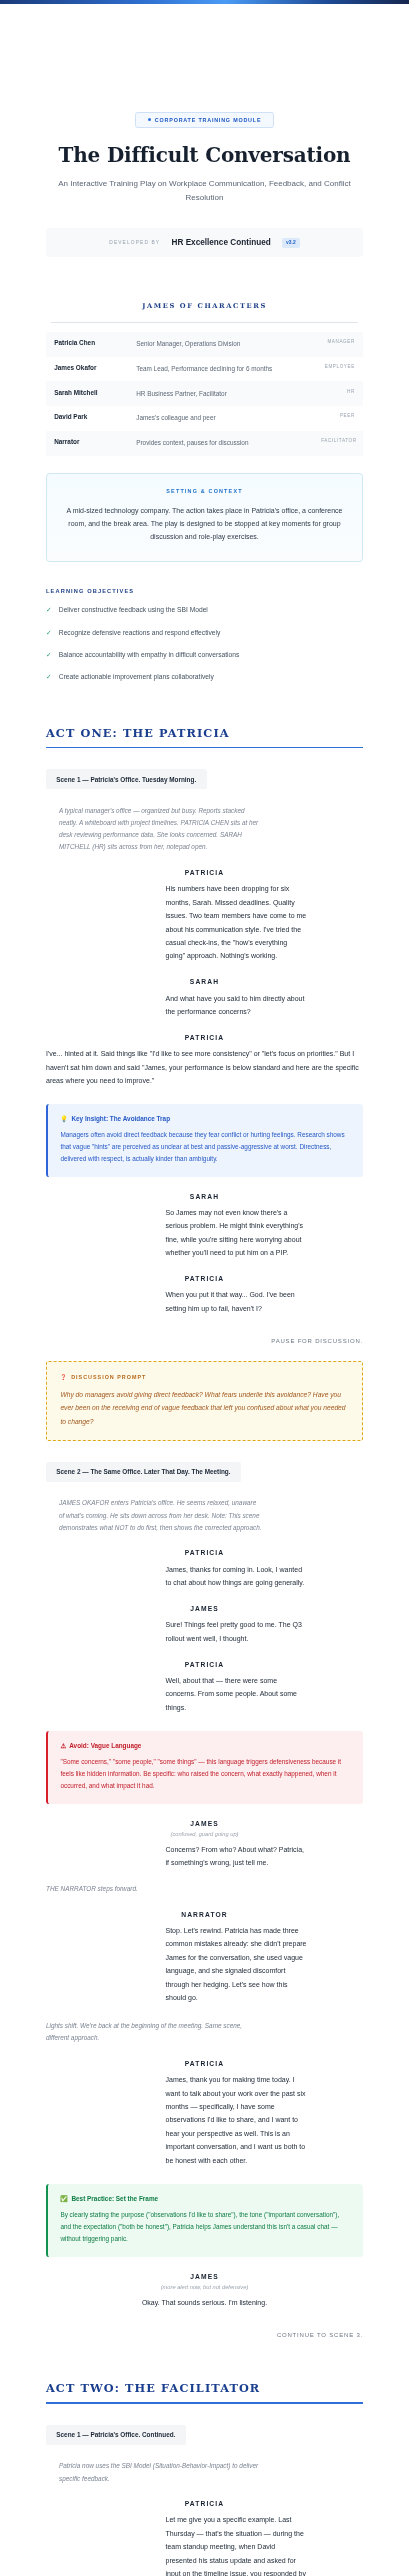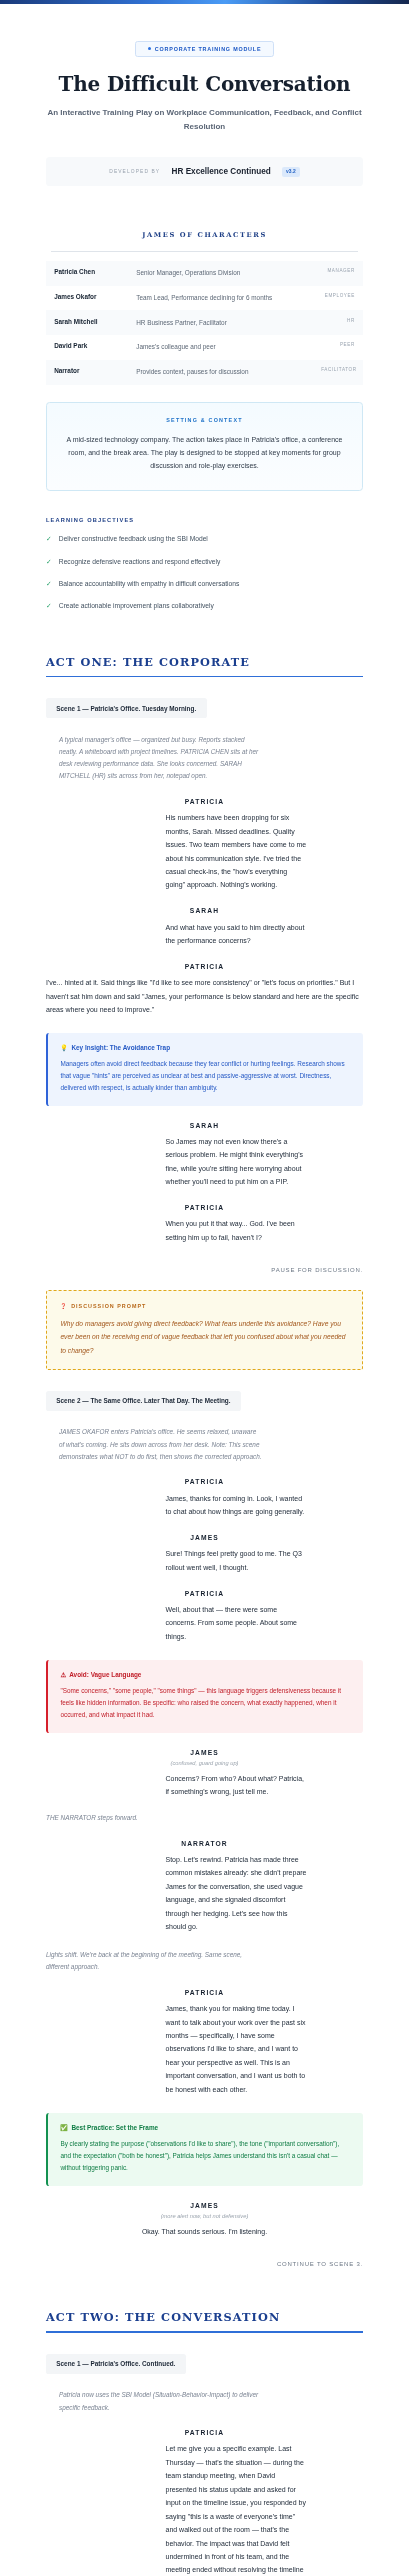--- a/index.html
+++ b/index.html
@@ -21,21 +21,21 @@
   }
 
   
   .page {
     width: 409px;
     padding: 0 46px;
   }
 
   
   .title-block {
-    padding-top: 37px;
+    padding-top: 108px;
     text-align: center;
   }
   .badge {
     display: inline-block;
     border: 0.5px solid #cfe0f7;
     background: #f4f9ff;
     border-radius: 2.6px;
     padding: 4.1px 11.3px;
     font-size: 5.4px;
     letter-spacing: 0.8px;
@@ -59,21 +59,21 @@
     font-weight: 700;
     color: #16202e;
     margin-top: 16.5px;
     letter-spacing: -0.2px;
   }
   .subtitle {
     margin-top: 10.3px;
     font-size: 8px;
     line-height: 1.78;
     color: #5b6676;
-    font-weight: 700;
+    font-weight: 400;
   }
   .dev-strip {
     margin-top: 23px;
     background: #f7f9fb;
     border-radius: 3.6px;
     padding: 9.3px 12.4px;
     display: flex;
     align-items: center;
     justify-content: center;
     gap: 11.3px;
@@ -395,21 +395,21 @@
         <span>Balance accountability with empathy in difficult conversations</span>
       </div>
       <div class="lo-item">
         <span class="lo-check">✓</span>
         <span>Create actionable improvement plans collaboratively</span>
       </div>
     </div>
   </div>
 
   <div class="act">
-    <div class="act-title">ACT ONE: THE CORPORATE</div>
+    <div class="act-title">ACT ONE: THE PATRICIA</div>
     <div class="act-rule"></div>
 
     
     <div class="scene-chip">Scene 1 — Patricia's Office. Tuesday Morning.</div>
     <div class="stage">A typical manager's office — organized but busy. Reports stacked neatly. A whiteboard with project timelines. PATRICIA CHEN sits at her desk reviewing performance data. She looks concerned. SARAH MITCHELL (HR) sits across from her, notepad open.</div>
 
     <div class="speaker">PATRICIA</div>
     <div class="line">His numbers have been dropping for six months, Sarah. Missed deadlines. Quality issues. Two team members have come to me about his communication style. I've tried the casual check-ins, the "how's everything going" approach. Nothing's working.</div>
 
     <div class="speaker">SARAH</div>
@@ -474,21 +474,21 @@
     </div>
 
     <div class="speaker">JAMES</div>
     <div class="paren">(more alert now, but not defensive)</div>
     <div class="line center">Okay. That sounds serious. I'm listening.</div>
 
     <div class="pause">CONTINUE TO SCENE 3.</div>
   </div>
 
   <div class="act">
-    <div class="act-title">ACT TWO: THE CONVERSATION</div>
+    <div class="act-title">ACT TWO: THE FACILITATOR</div>
     <div class="act-rule"></div>
 
     
     <div class="scene-chip">Scene 1 — Patricia's Office. Continued.</div>
     <div class="stage">Patricia now uses the SBI Model (Situation-Behavior-Impact) to deliver specific feedback.</div>
 
     <div class="speaker">PATRICIA</div>
     <div class="line">Let me give you a specific example. Last Thursday — that's the situation — during the team standup meeting, when David presented his status update and asked for input on the timeline issue, you responded by saying "this is a waste of everyone's time" and walked out of the room — that's the behavior. The impact was that David felt undermined in front of his team, and the meeting ended without resolving the timeline question, which pushed the decision to Friday and delayed two dependent tasks.</div>
 
     

